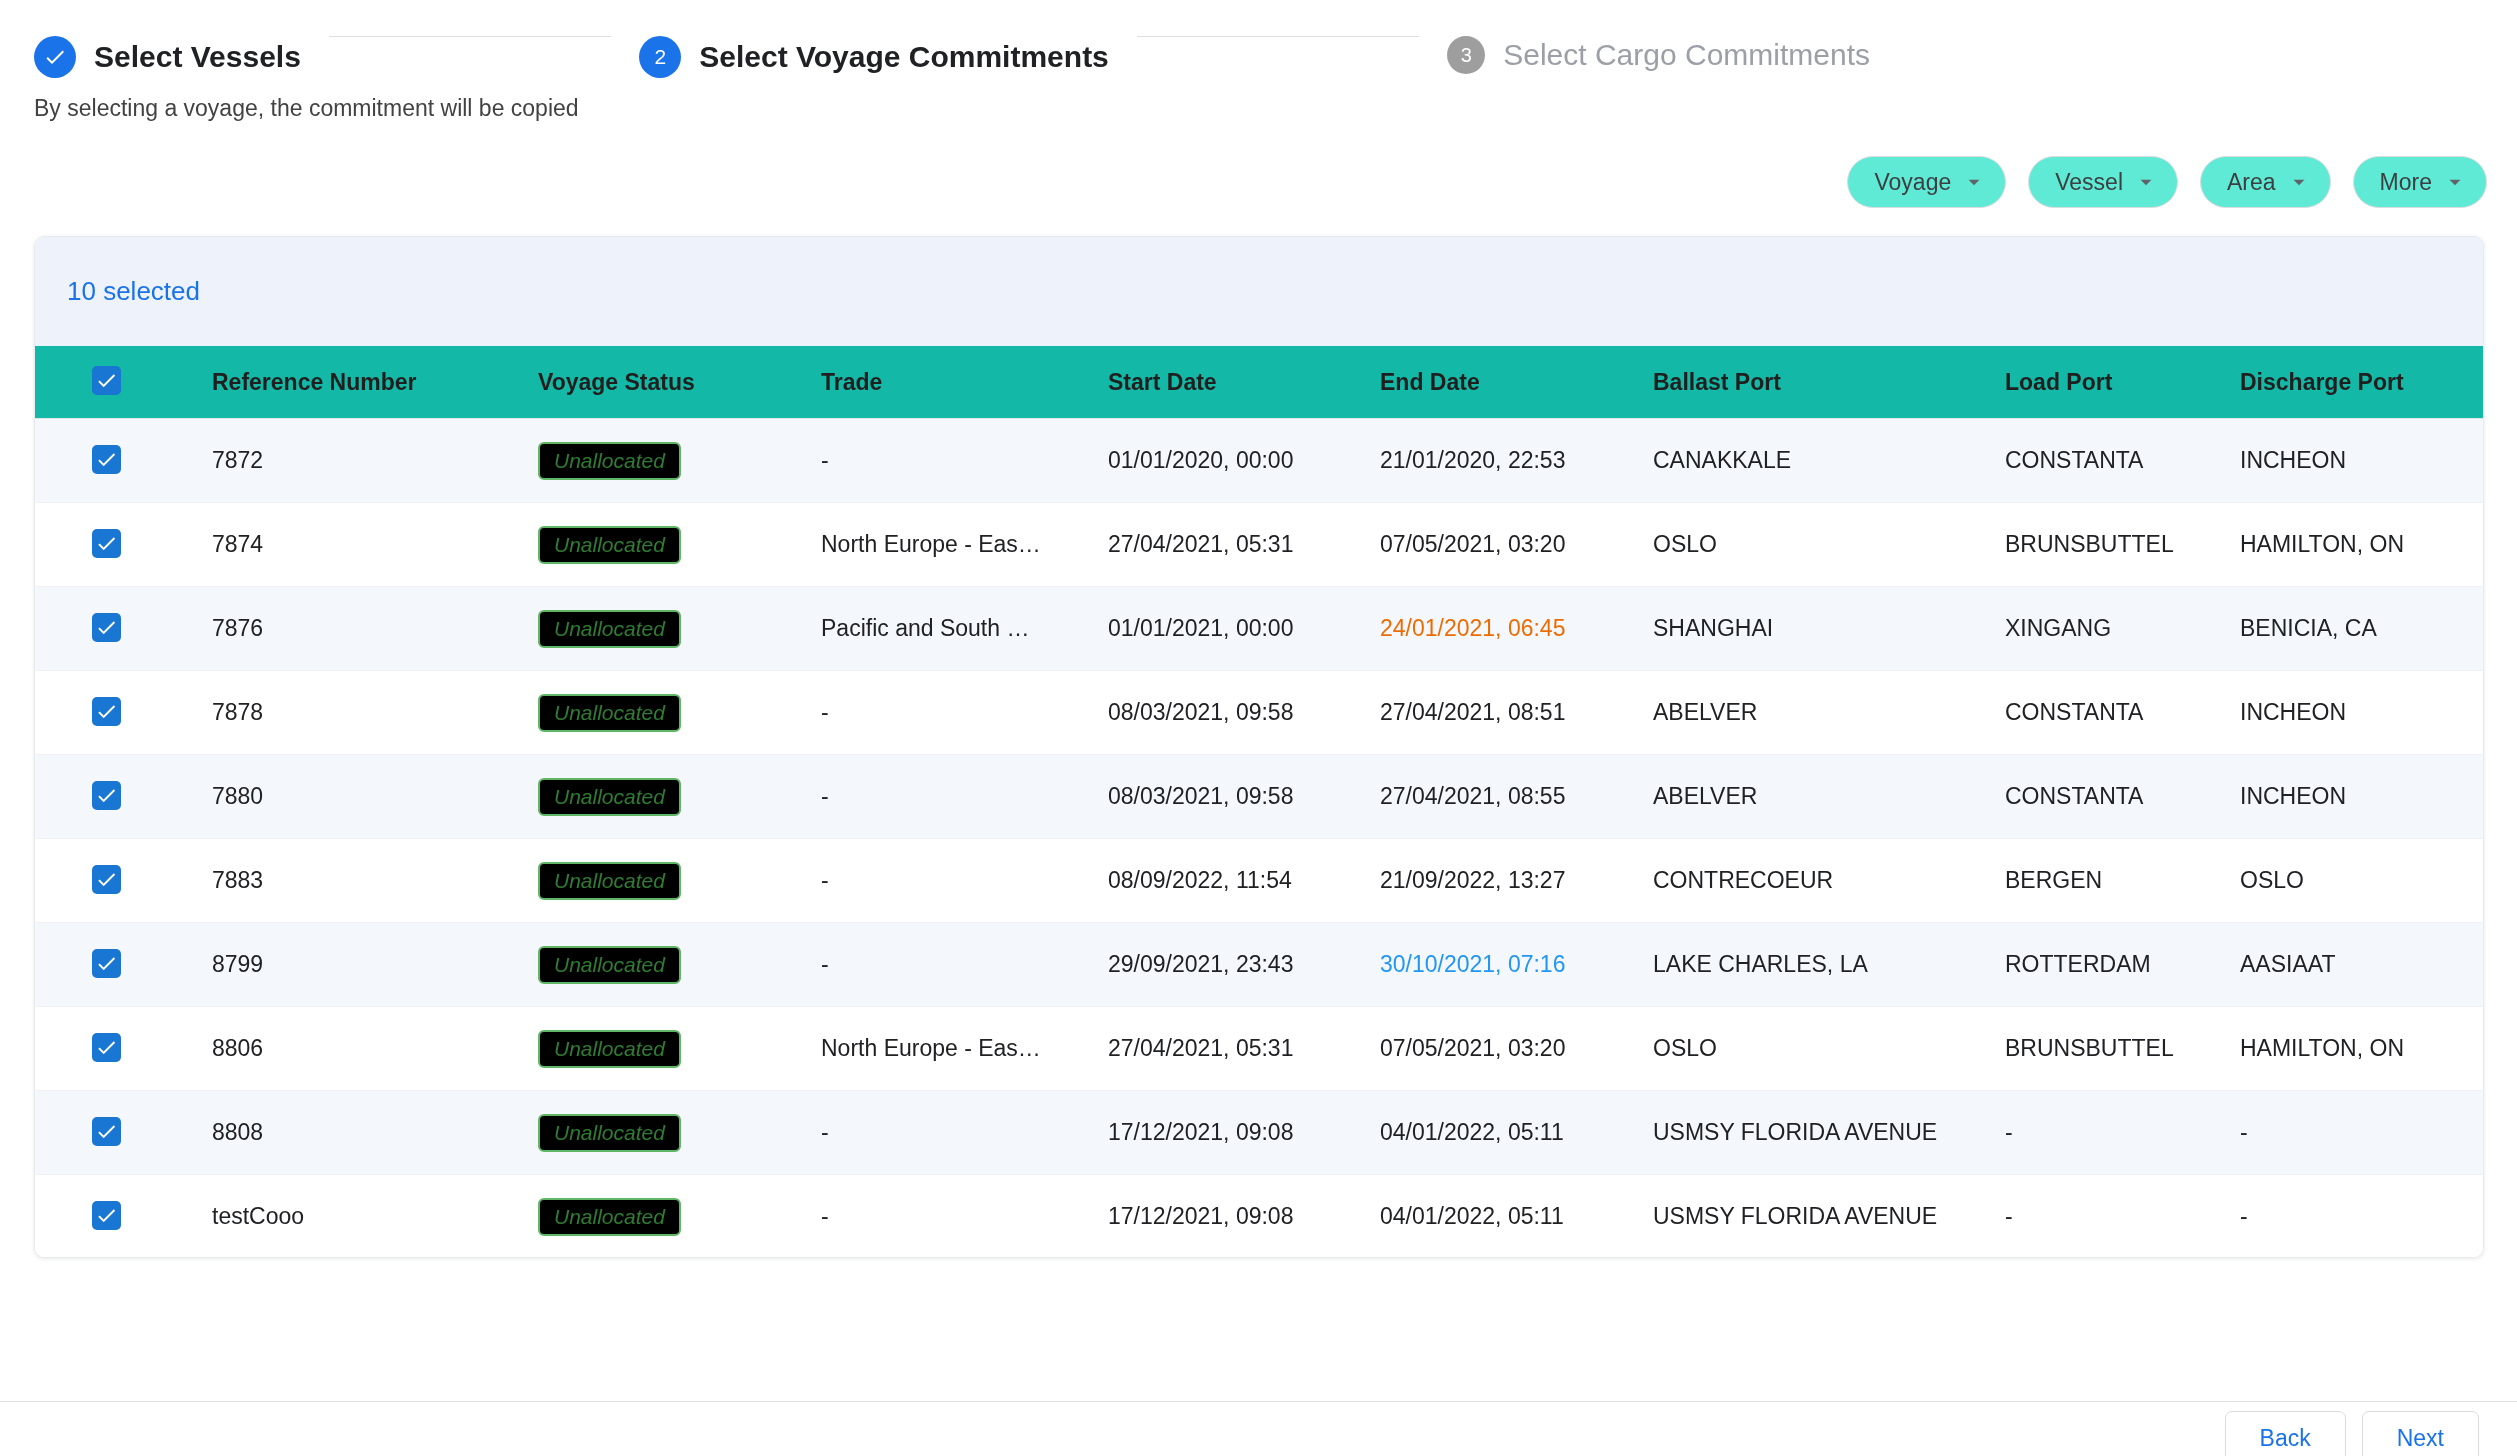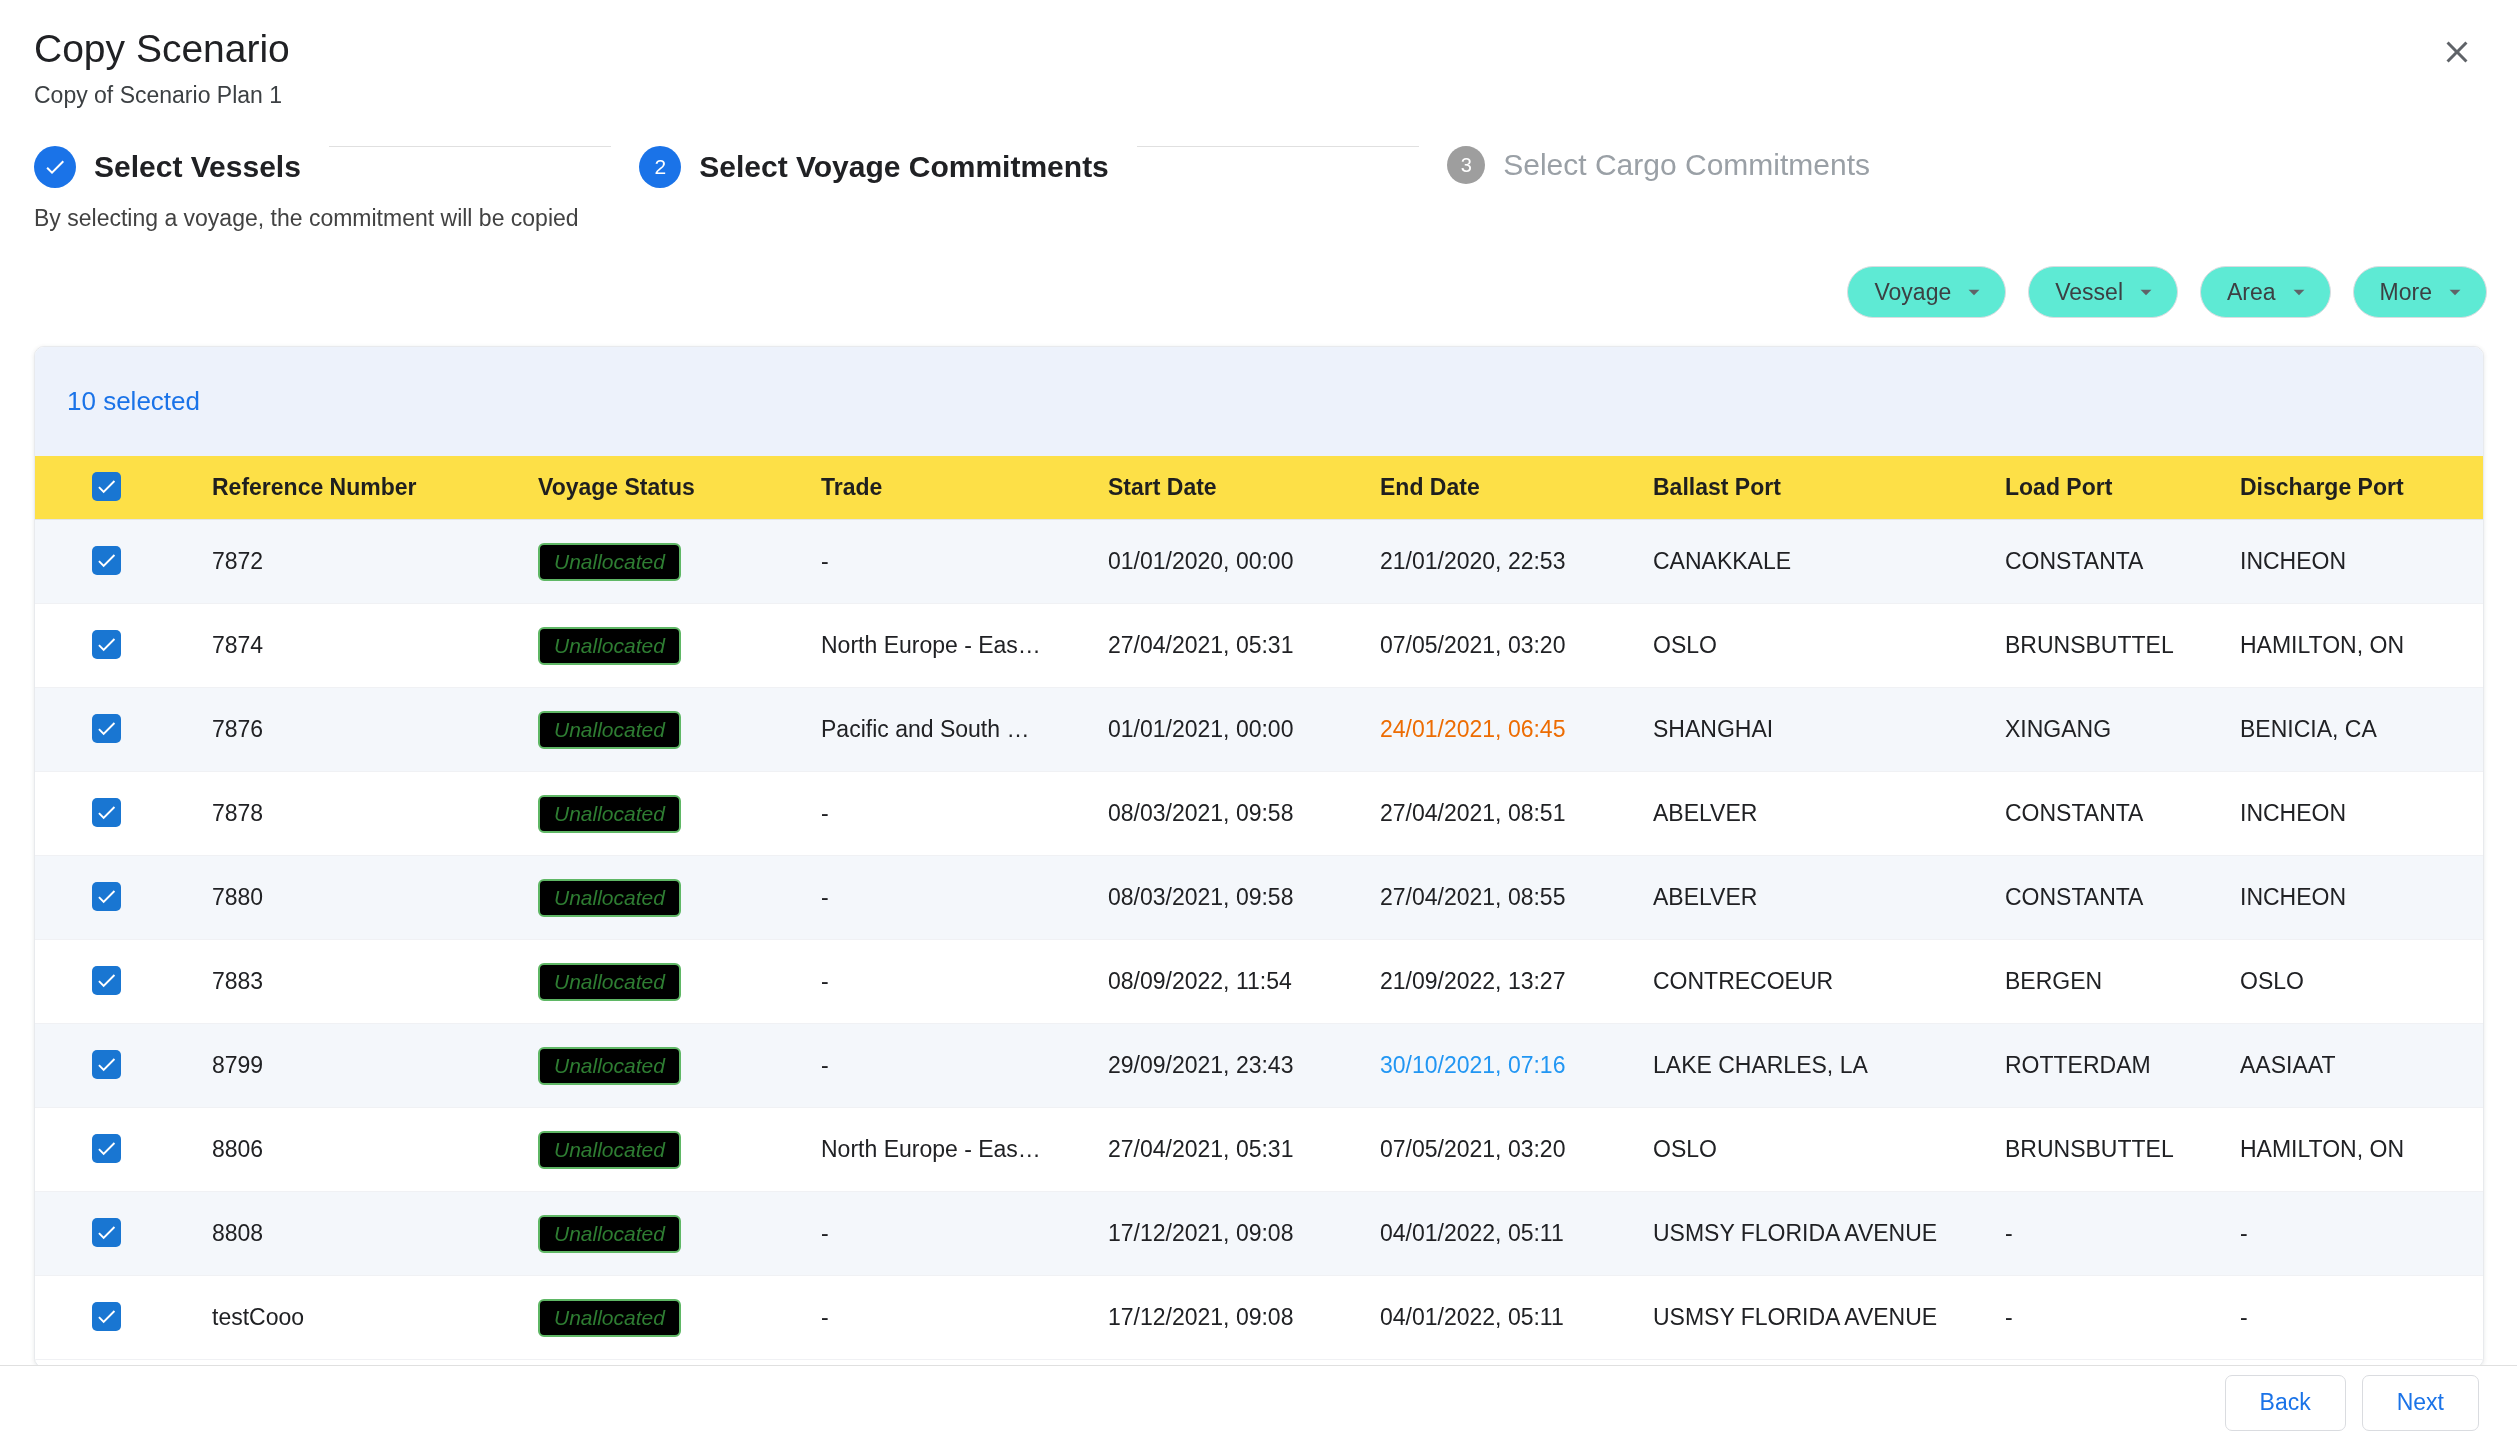--- a/index.html
+++ b/index.html
@@ -24,52 +24,41 @@
 
   
   .filters { display:flex; justify-content:flex-end; gap:22px; margin:34px 30px 0 0; }
   .chip { display:inline-flex; align-items:center; gap:10px; height:52px; padding:0 18px 0 26px; border:1px solid #dadce0; border-radius:26px; background:#5eead4; font-size:23px; color:#3c4043; font-family:inherit; cursor:pointer; }
 
   
   .card { margin:28px 34px 0 34px; width:2450px; height:1022px; background:#fff; border:1px solid #e8eaed; border-radius:10px; box-shadow:0 1px 4px rgba(60,64,67,.12); overflow:hidden; }
   .toolbar { height:109px; background:#edf2fb; display:flex; align-items:center; padding-left:32px; }
   .selected-count { color:#1a73e8; font-size:26px; }
   .grid-row { display:grid; grid-template-columns:177px 326px 283px 287px 272px 273px 352px 235px minmax(0,1fr); align-items:center; }
-  .thead { height:64px; background:#fde047; border-bottom:1px solid #e2e5e9; }
+  .thead { height:73px; background:#14b8a6; border-bottom:1px solid #e2e5e9; }
   .th { font-size:23px; font-weight:700; color:#1f1f1f; white-space:nowrap; overflow:hidden; text-overflow:ellipsis; padding-right:14px; }
   .trow { height:84px; border-bottom:1px solid #f0f1f4; cursor:pointer; }
   .trow:nth-child(odd) { background:#f4f7fb; }
   .trow:nth-child(even) { background:#ffffff; }
   .cell { font-size:23px; color:#202124; white-space:nowrap; overflow:hidden; text-overflow:ellipsis; padding-right:14px; }
   .cb { padding-left:57px; }
   .checkbox { width:29px; height:29px; border-radius:5px; background:#1976d2; display:inline-flex; align-items:center; justify-content:center; cursor:pointer; flex:none; }
   .badge { display:inline-flex; align-items:center; padding:5px 14px; border-radius:6px; background:#000000; border:2px solid #5fb765; color:#2e7d32; font-size:21px;font-style:italic; }
   .end-orange { color:#ed6c02; }
   .end-blue { color:#2196f3; }
 
   
   .footer { position:absolute; left:0; bottom:18px; width:2517px; height:74px; background:#fff; border-top:1px solid #e0e0e0; display:flex; align-items:center; justify-content:flex-end; gap:16px; padding-right:38px; }
   .footer button { height:56px; padding:0 34px; border:1px solid #dadce0; border-radius:7px; background:#fff; color:#1a73e8; font-size:23px; font-weight:500; font-family:inherit; cursor:pointer; }
 </style>
 </head>
 <body>
 
 <div class="dialog">
 
-  <div class="dialog-header">
-    <div>
-      <h1 class="title">Copy Scenario</h1>
-      <div class="subtitle">Copy of Scenario Plan 1</div>
-    </div>
-    <button class="close-btn" aria-label="close">
-      <svg width="36" height="36" viewBox="0 0 24 24">
-          <path fill="#5f6368" d="M19 6.41 17.59 5 12 10.59 6.41 5 5 6.41 10.59 12 5 17.59 6.41 19 12 13.41 17.59 19 19 17.59 13.41 12z"></path>
-        </svg>
-    </button>
-  </div>
 
   <div class="stepper">
     <div class="step">
       <span class="step-circle">
         <svg width="24" height="24" viewBox="0 0 24 24">
             <path fill="#fff" d="M9 16.17 4.83 12l-1.42 1.41L9 19 21 7l-1.41-1.41z"></path>
           </svg>
       </span>
       <span class="step-label">Select Vessels</span>
     </div>

